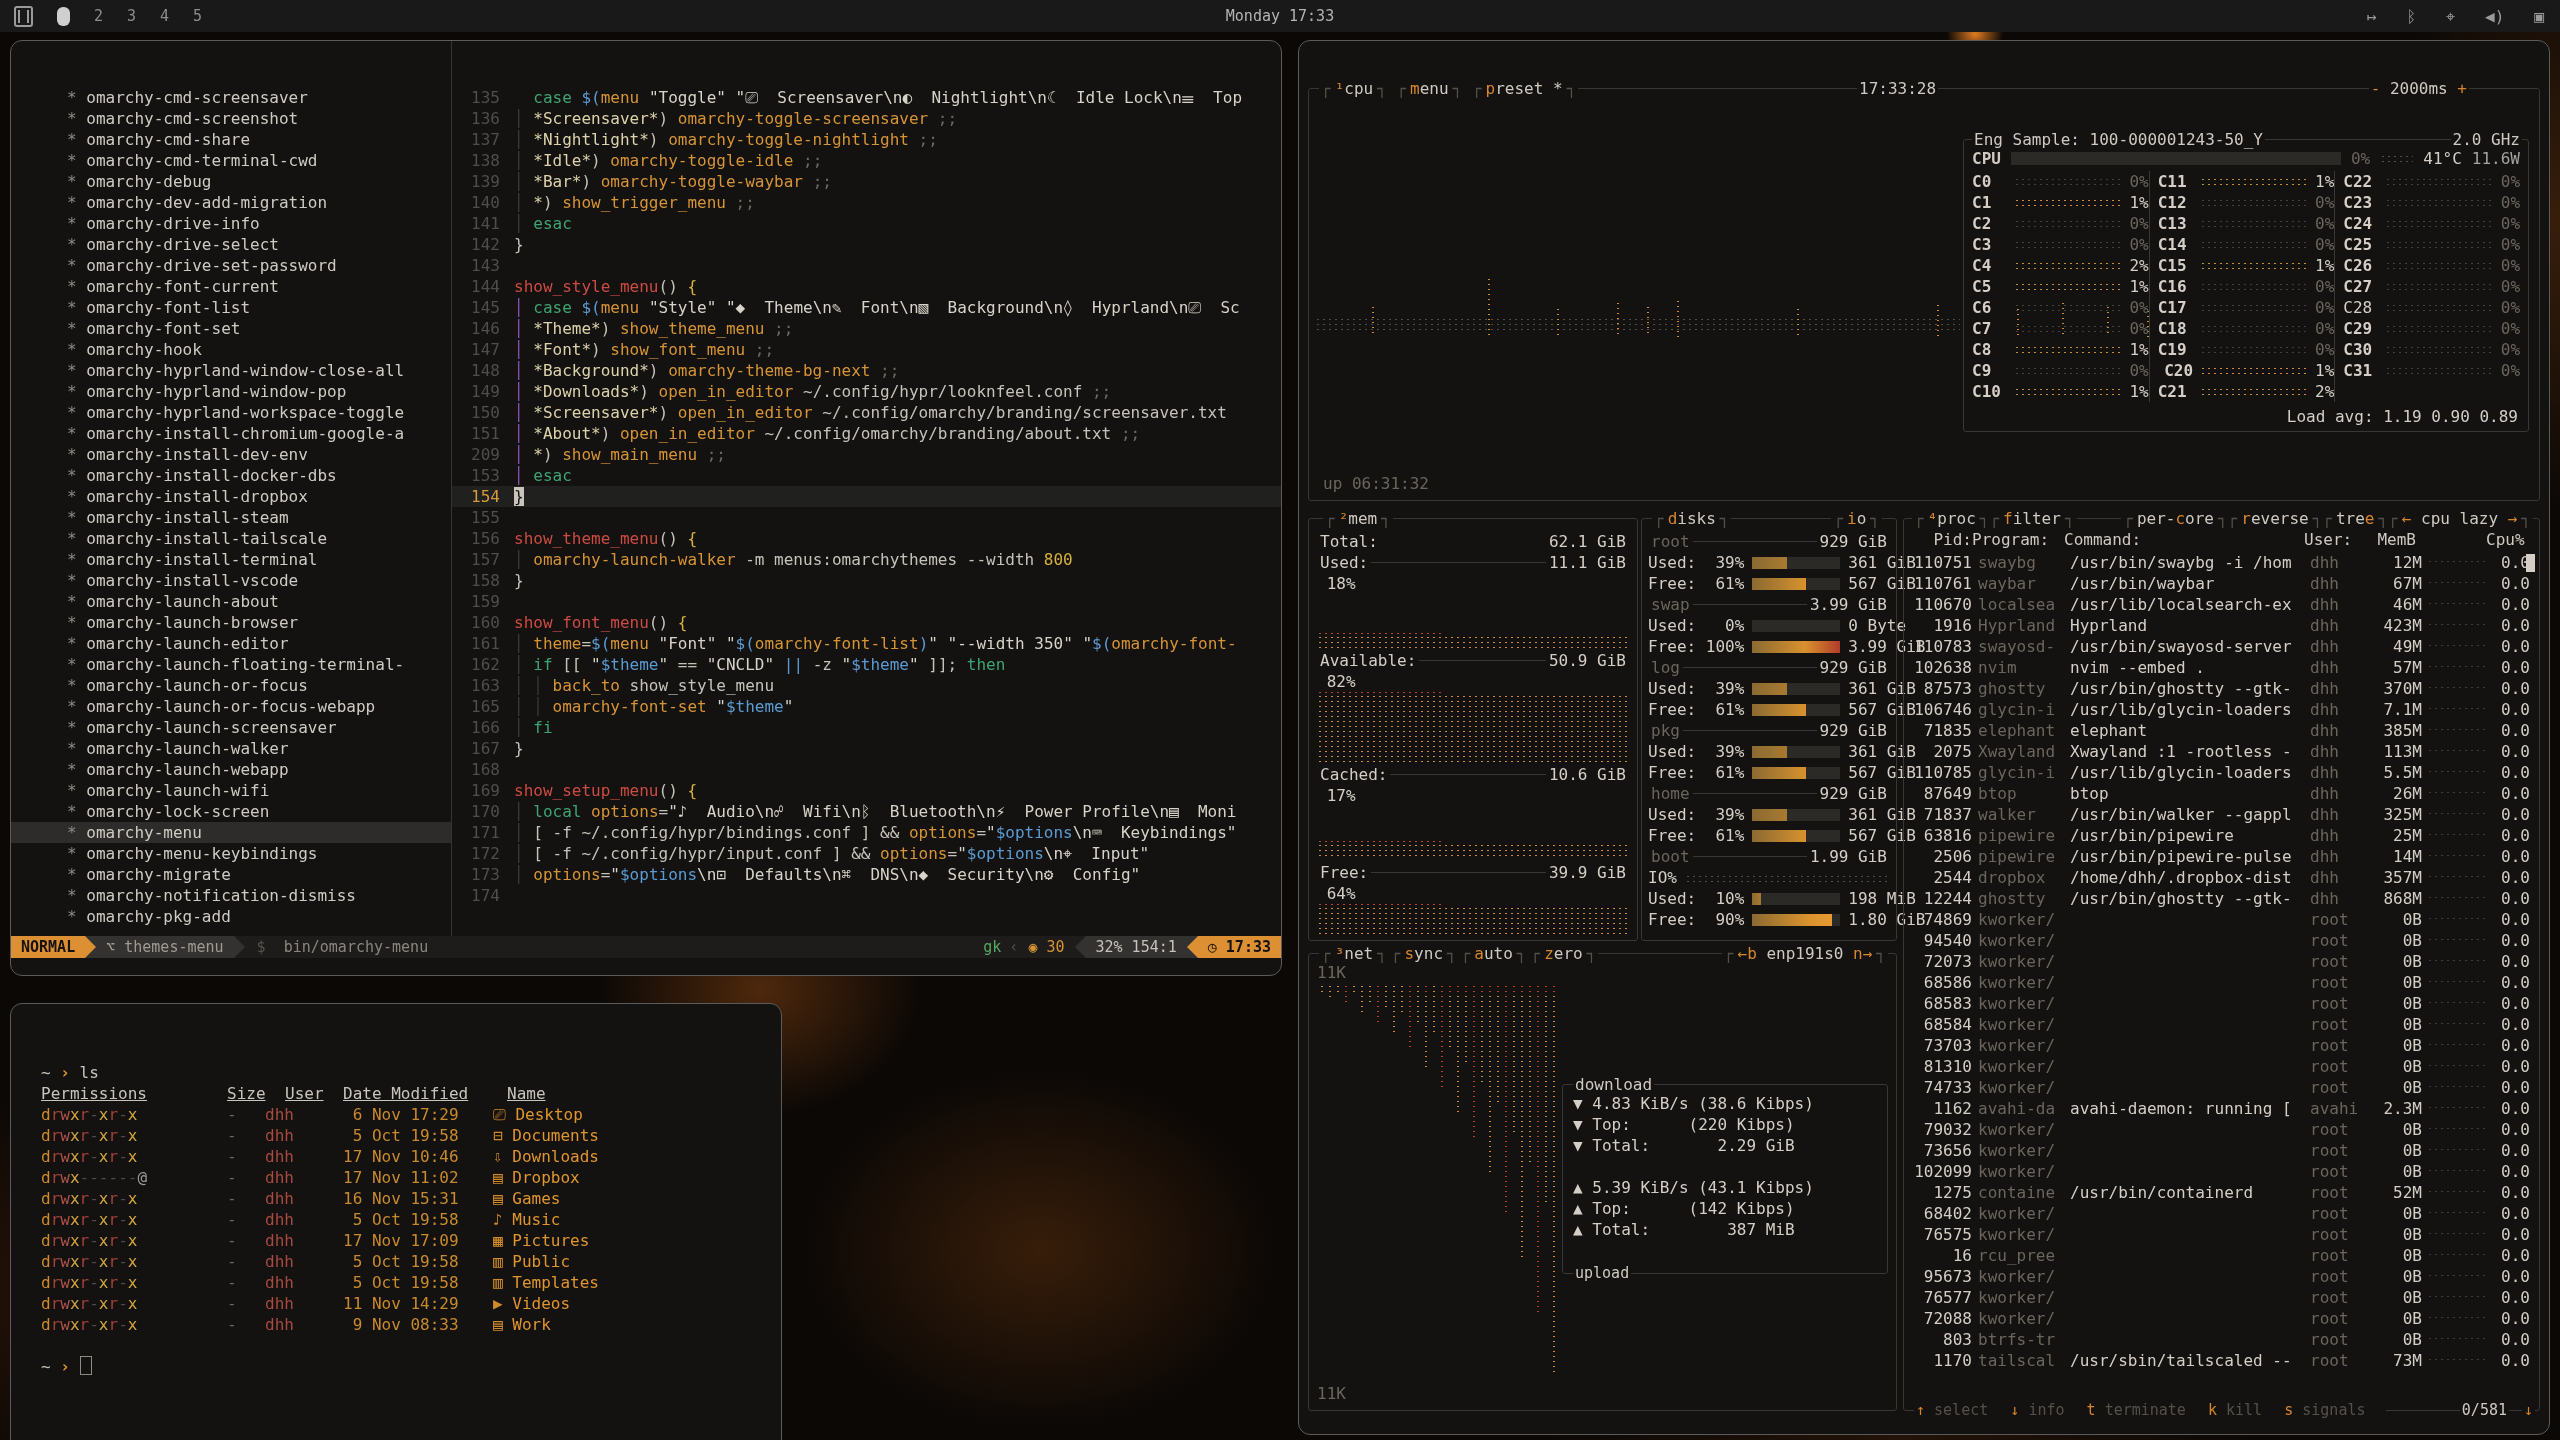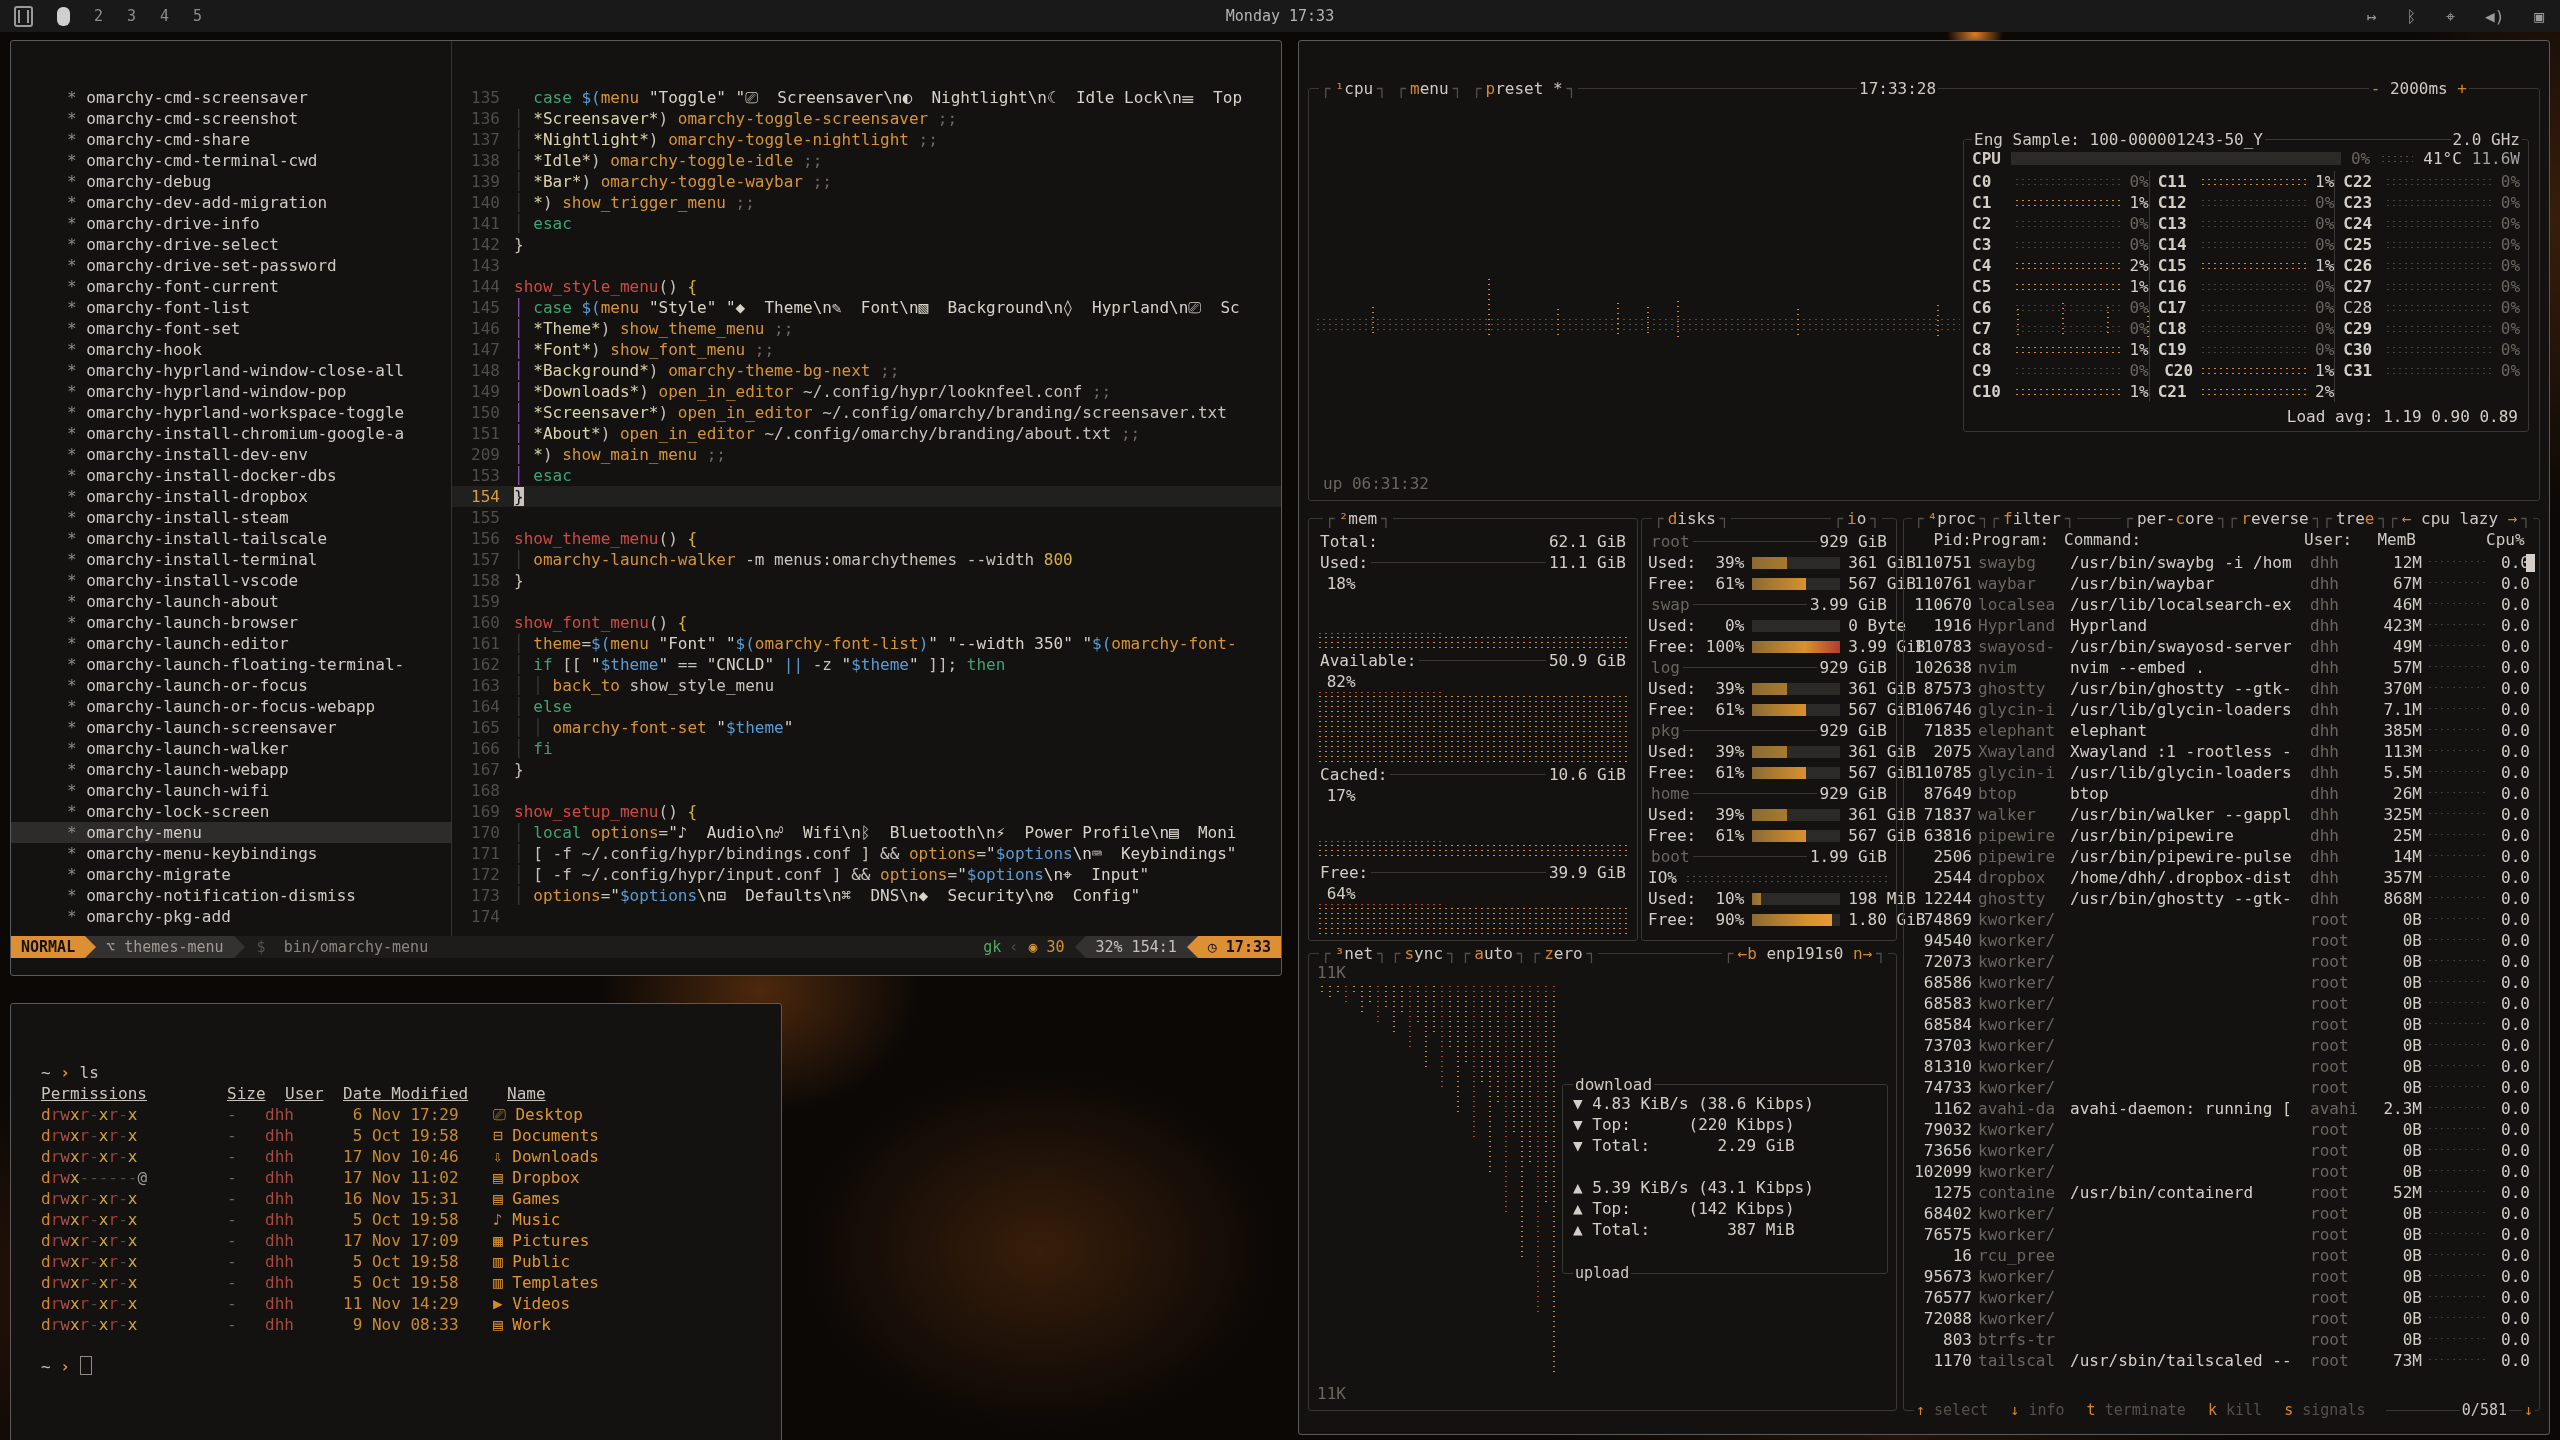--- a/index.html
+++ b/index.html
@@ -15,21 +15,21 @@
       #0b0806;}
   
   #topbar{position:absolute;left:0;top:0;width:2560px;height:32px;background:#191919;display:flex;align-items:center;}
   .tb-left{position:absolute;left:14px;top:0;height:32px;display:flex;align-items:center;gap:24px;color:#8d8d8d;font:15px "DejaVu Sans Mono",monospace;}
   .tb-logo{width:15px;height:17px;border:2px solid #9a9a9a;border-radius:3px;position:relative;}
   .tb-logo:after{content:"";position:absolute;left:2px;top:2px;right:2px;bottom:2px;border-left:2px solid #9a9a9a;border-right:2px solid #9a9a9a;}
   .ws-active{width:13px;height:19px;background:#cfcfcf;border-radius:6px;}
   .tb-center{position:absolute;left:0;right:0;top:0;height:32px;display:flex;align-items:center;justify-content:center;color:#b4b4b4;font:15px "DejaVu Sans Mono",monospace;}
   .tb-right{position:absolute;right:16px;top:0;height:32px;display:flex;align-items:center;gap:30px;color:#9a9a9a;font:16px "DejaVu Sans Mono",monospace;}
   
-  .win{position:absolute;background:#131211;border:1px solid #5b5b5b;border-radius:3px;box-sizing:border-box;}
+  .win{position:absolute;background:#131211;border:1px solid #5b5b5b;border-radius:12px;box-sizing:border-box;}
   
   #file-pane{position:absolute;left:0;top:0;width:440px;bottom:39px;overflow:hidden;}
   #file-list{position:absolute;left:0;top:46px;right:0;}
   .fl-row{height:21px;padding-left:56px;color:#cfcbc3;font:16px/21px "DejaVu Sans Mono",monospace;white-space:pre;}
   .fl-row.sel{background:#2d2c2b;}
   .fl-star{color:#8f8b84;}
   #pane-sep{position:absolute;left:440px;top:0;bottom:39px;width:1px;background:#343434;}
   #code-pane{position:absolute;left:441px;right:0;top:0;bottom:39px;overflow:hidden;}
   #code-lines{position:absolute;left:0;top:46px;right:0;}
   .cl-row{height:21px;display:flex;font:16px/21px "DejaVu Sans Mono",monospace;white-space:pre;}
@@ -181,21 +181,20 @@
           <div class="cl-row curline"><span class="cl-num">154</span><span><span class="c-cur">}</span></span></div>
           <div class="cl-row"><span class="cl-num">155</span><span></span></div>
           <div class="cl-row"><span class="cl-num">156</span><span><span class="c-r">show_theme_menu</span><span class="c-w">() </span><span class="c-br">{</span></span></div>
           <div class="cl-row"><span class="cl-num">157</span><span><span class="c-gd">│ </span><span class="c-o">omarchy-launch-walker</span><span class="c-w"> -m menus:omarchythemes --width </span><span class="c-n">800</span></span></div>
           <div class="cl-row"><span class="cl-num">158</span><span><span class="c-w">}</span></span></div>
           <div class="cl-row"><span class="cl-num">159</span><span></span></div>
           <div class="cl-row"><span class="cl-num">160</span><span><span class="c-r">show_font_menu</span><span class="c-w">() </span><span class="c-br">{</span></span></div>
           <div class="cl-row"><span class="cl-num">161</span><span><span class="c-gd">│ </span><span class="c-o">theme</span><span class="c-w">=</span><span class="c-b">$(</span><span class="c-o">menu</span><span class="c-w"> </span><span class="c-s">"Font"</span><span class="c-w"> </span><span class="c-s">"</span><span class="c-b">$(</span><span class="c-o">omarchy-font-list</span><span class="c-b">)</span><span class="c-s">"</span><span class="c-w"> </span><span class="c-s">"--width 350"</span><span class="c-w"> </span><span class="c-s">"</span><span class="c-b">$(</span><span class="c-o">omarchy-font-</span></span></div>
           <div class="cl-row"><span class="cl-num">162</span><span><span class="c-gd">│ </span><span class="c-k">if</span><span class="c-w"> [[ </span><span class="c-s">"</span><span class="c-b">$theme</span><span class="c-s">"</span><span class="c-w"> == </span><span class="c-s">"CNCLD"</span><span class="c-w"> </span><span class="c-b">||</span><span class="c-w"> -z </span><span class="c-s">"</span><span class="c-b">$theme</span><span class="c-s">"</span><span class="c-w"> ]]; </span><span class="c-k">then</span></span></div>
           <div class="cl-row"><span class="cl-num">163</span><span><span class="c-gd">│ </span><span class="c-gd">│ </span><span class="c-o">back_to</span><span class="c-w"> show_style_menu</span></span></div>
-          <div class="cl-row"><span class="cl-num">164</span><span><span class="c-gd">│ </span><span class="c-k">else</span></span></div>
           <div class="cl-row"><span class="cl-num">165</span><span><span class="c-gd">│ </span><span class="c-gd">│ </span><span class="c-o">omarchy-font-set</span><span class="c-w"> </span><span class="c-s">"</span><span class="c-b">$theme</span><span class="c-s">"</span></span></div>
           <div class="cl-row"><span class="cl-num">166</span><span><span class="c-gd">│ </span><span class="c-k">fi</span></span></div>
           <div class="cl-row"><span class="cl-num">167</span><span><span class="c-w">}</span></span></div>
           <div class="cl-row"><span class="cl-num">168</span><span></span></div>
           <div class="cl-row"><span class="cl-num">169</span><span><span class="c-r">show_setup_menu</span><span class="c-w">() </span><span class="c-br">{</span></span></div>
           <div class="cl-row"><span class="cl-num">170</span><span><span class="c-gd">│ </span><span class="c-k">local</span><span class="c-w"> </span><span class="c-o">options</span><span class="c-w">=</span><span class="c-s">"♪  Audio\n☍  Wifi\nᛒ  Bluetooth\n⚡  Power Profile\n▤  Moni</span></span></div>
           <div class="cl-row"><span class="cl-num">171</span><span><span class="c-gd">│ </span><span class="c-w">[ -f ~/.config/hypr/bindings.conf ] &amp;&amp; </span><span class="c-o">options</span><span class="c-w">=</span><span class="c-s">"</span><span class="c-b">$options</span><span class="c-s">\n⌨  Keybindings"</span></span></div>
           <div class="cl-row"><span class="cl-num">172</span><span><span class="c-gd">│ </span><span class="c-w">[ -f ~/.config/hypr/input.conf ] &amp;&amp; </span><span class="c-o">options</span><span class="c-w">=</span><span class="c-s">"</span><span class="c-b">$options</span><span class="c-s">\n⌖  Input"</span></span></div>
           <div class="cl-row"><span class="cl-num">173</span><span><span class="c-gd">│ </span><span class="c-o">options</span><span class="c-w">=</span><span class="c-s">"</span><span class="c-b">$options</span><span class="c-s">\n⊡  Defaults\n⌘  DNS\n◆  Security\n⚙  Config"</span></span></div>
           <div class="cl-row"><span class="cl-num">174</span><span></span></div>

